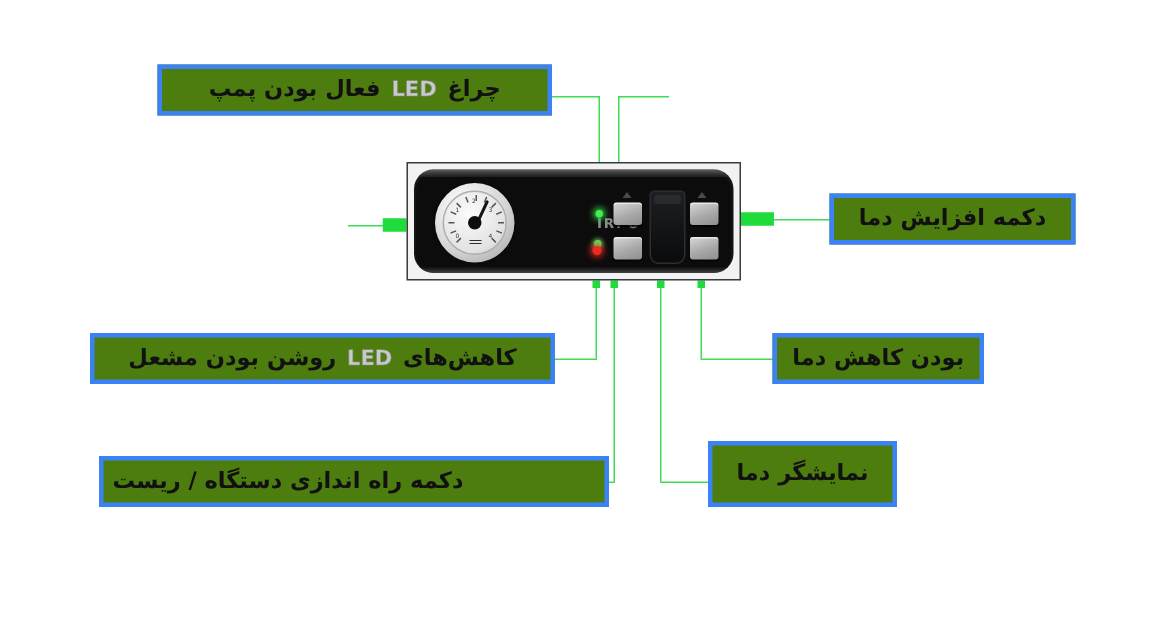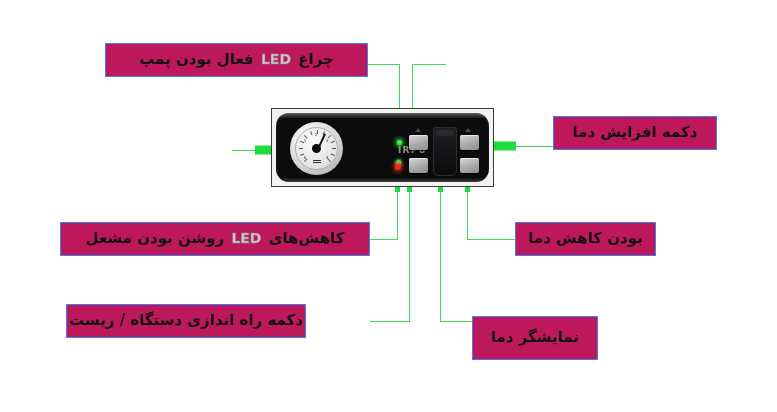--- a/index.html
+++ b/index.html
@@ -16,22 +16,22 @@
     width: 777px;
     height: 412px;
     background: #ffffff;
     overflow: hidden;
   }
 
   
   .callout {
     position: absolute;
     box-sizing: border-box;
-    border: 1px solid #3b82f6;
-    background: #be185d;
+    border: 3px solid #3b82f6;
+    background: #4d7c0f;
     display: flex;
     align-items: center;
     justify-content: center;
     direction: rtl;
     color: #111111;
     font-family: "DejaVu Sans", "Liberation Sans", sans-serif;
     line-height: 1.15;
     white-space: nowrap;
     padding: 12px 6px;
   }
@@ -388,37 +388,37 @@
   <div class="callout" style="left:105px; top:43px; width:263px; height:34px;">
     <span class="txt">
       <span>چراغ</span>
       <span class="led-word">LED</span>
       <span>فعال بودن پمپ</span>
     </span>
   </div>
 
 
 
-  <div class="callout" style="left:553px; top:116px; width:164px; height:34px;">
+  <div class="callout" style="left:553px; top:129px; width:164px; height:34px;">
     <span class="txt">دکمه افزایش دما</span>
   </div>
 
   <div class="callout" style="left:60px; top:222px; width:310px; height:34px;">
     <span class="txt">
       <span>کاهش‌های</span>
       <span class="led-word">LED</span>
       <span>روشن بودن مشعل</span>
     </span>
   </div>
 
   <div class="callout" style="left:515px; top:222px; width:141px; height:34px;">
     <span class="txt">بودن کاهش دما</span>
   </div>
 
-  <div class="callout" style="left:66px; top:304px; width:240px; height:34px;">
+  <div class="callout" style="left:66px; top:304px; width:340px; height:34px;justify-content:flex-end;">
     <span class="txt">دکمه راه اندازی دستگاه / ریست</span>
   </div>
 
-  <div class="callout" style="left:472px; top:316px; width:126px; height:44px;">
+  <div class="callout" style="left:472px; top:294px; width:126px; height:44px;">
     <span class="txt">نمایشگر دما</span>
   </div>
 
 </div>
 
 </body></html>

